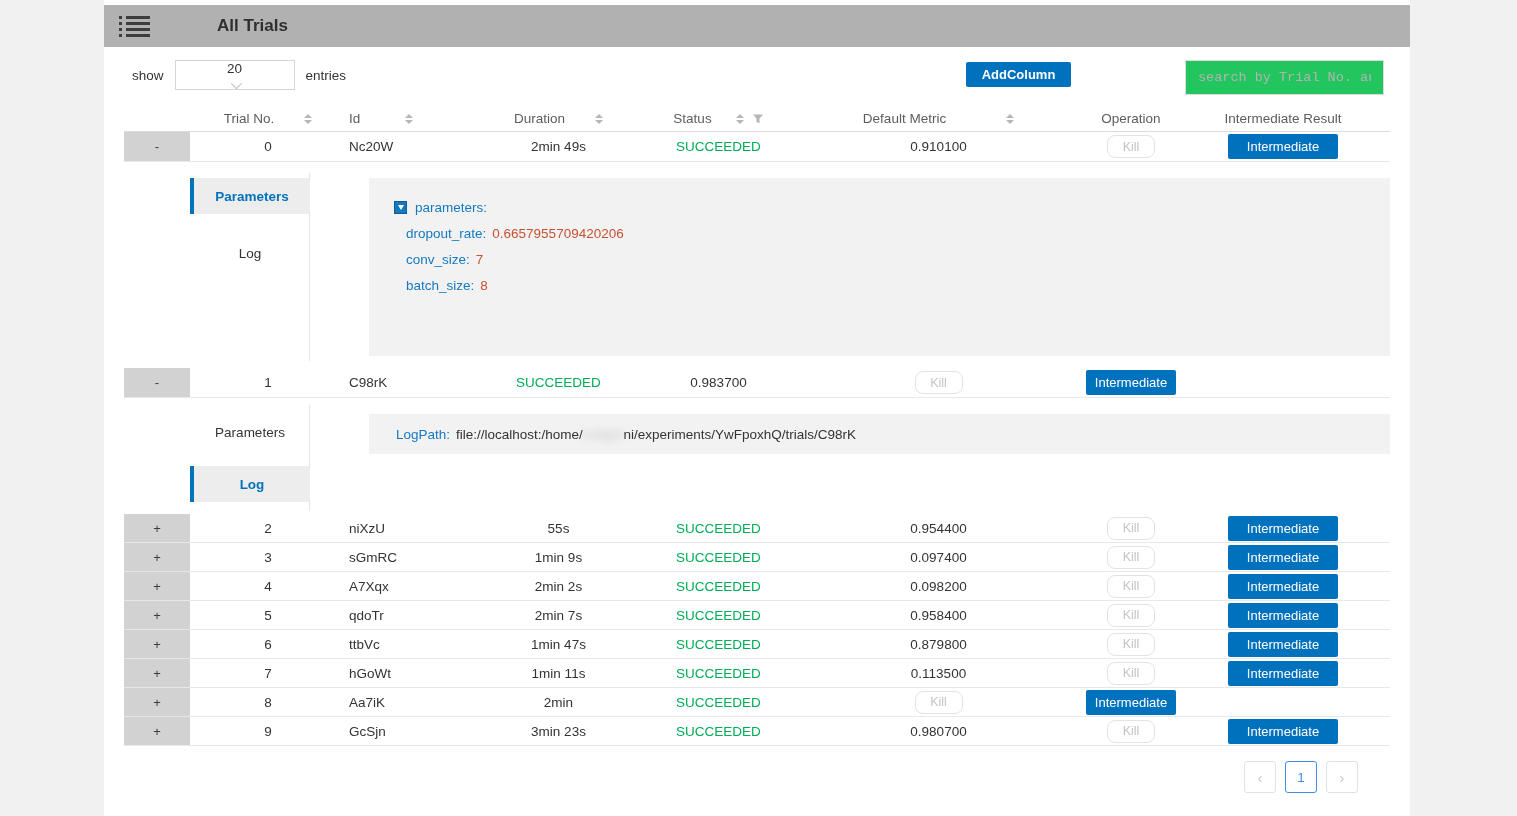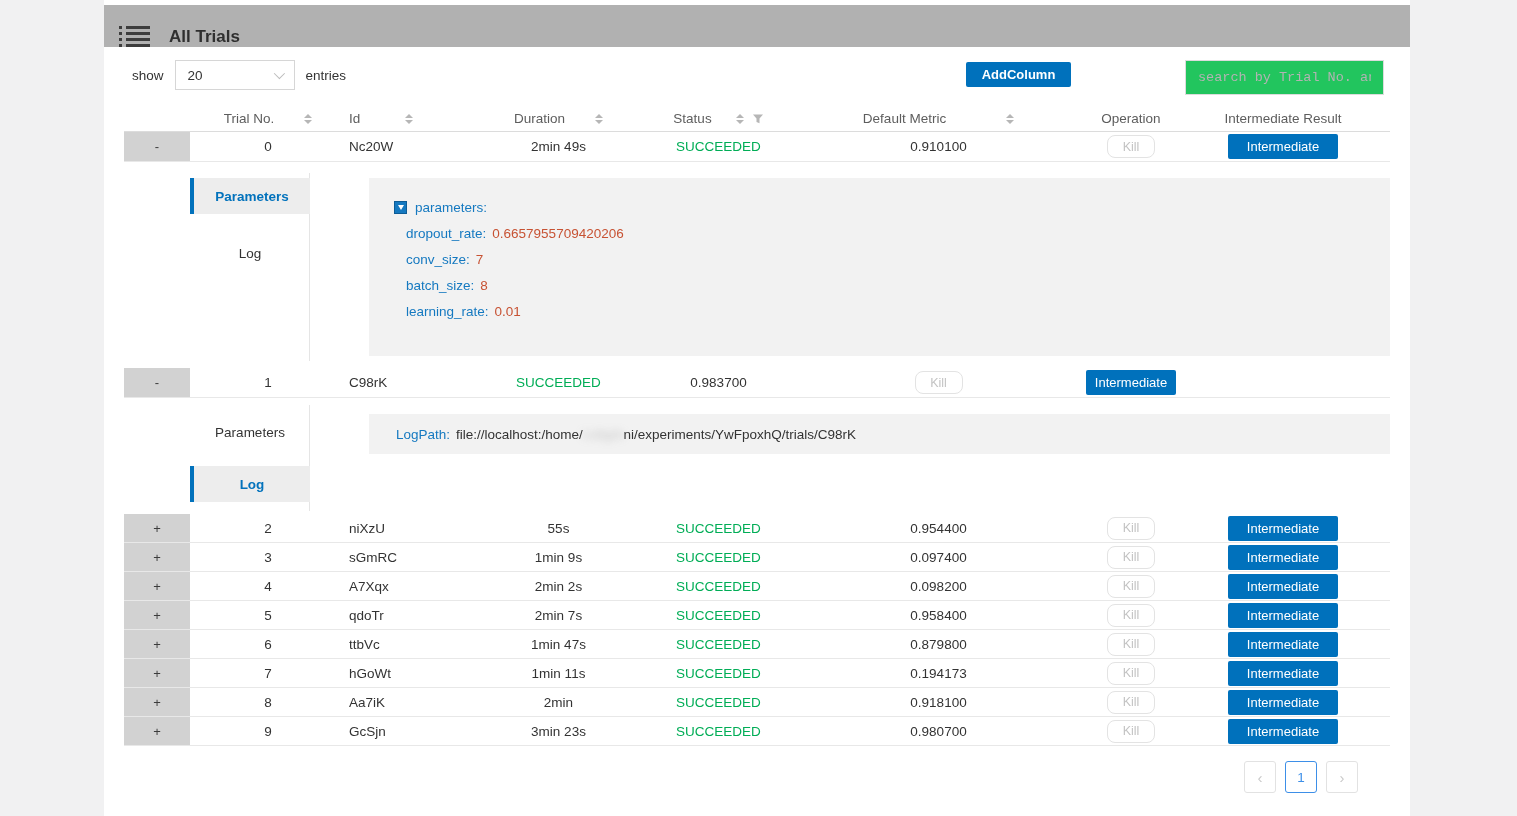--- a/index.html
+++ b/index.html
@@ -6,31 +6,31 @@
   html,body { width:1517px; height:816px; }
   body {
     background:#f1f1f2;
     font-family:"Liberation Sans","DejaVu Sans",sans-serif;
     color:#333; overflow:hidden; position:relative;
   }
   .card { position:absolute; left:104px; top:0; width:1306px; height:816px; background:#fff; }
 
   
   .titlebar { position:absolute; top:5px; left:0; right:0; height:42px; background:#b1b1b1;
-              display:flex; align-items:flex-end; padding-left:15px; }
+              display:flex; align-items:center; padding-left:15px;gap:48px; }
   .list-icon { display:flex; flex-direction:column; gap:3px; }
   .list-icon .row { display:flex; align-items:center; gap:4px; }
   .list-icon .dot { width:3px; height:3px; background:#3d3d3d; }
   .list-icon .bar { width:24px; height:3px; background:#3d3d3d; }
   .page-title { margin-left:19px; font-size:17px; font-weight:bold; color:#2f2f2f; }
 
   
   .show-group { position:absolute; top:60px; left:28px; height:30px; display:flex; align-items:center; gap:11px; font-size:13.5px; }
   .select { width:120px; height:30px; border:1px solid #d6d6d6; background:#fff; display:flex;
-            align-items:center; justify-content:space-between; padding:0 12px; cursor:pointer; }
+            align-items:center; justify-content:space-between; padding:0 12px; cursor:pointer;flex-direction:column; }
   .chev { width:8px; height:8px; border-right:1.5px solid #bcbcbc; border-bottom:1.5px solid #bcbcbc;
           transform:rotate(45deg) translateY(-2px); }
   .addcol-btn { position:absolute; top:62px; left:862px; width:105px; height:25px; background:#0071bc;
                 color:#fff; border:none; font-size:13px; font-family:inherit; border-radius:2px; cursor:pointer;font-weight:bold; }
   .search-box { position:absolute; top:60px; left:1081px; width:199px; height:35px; border:1px solid #dcdcdc;
                 background:#22c55e; font-size:13.5px; font-family:Liberation Mono, monospace; padding:0 12px; color:#333; }
   .search-box::placeholder { color:#b3b3b3; }
 
   
   .table { position:absolute; left:20px; top:106px; width:1266px; }
@@ -206,23 +206,20 @@
           </div>
           <div class="jline">
             <span class="jkey">dropout_rate:</span><span class="jval">0.6657955709420206</span>
           </div>
           <div class="jline">
             <span class="jkey">conv_size:</span><span class="jval">7</span>
           </div>
           <div class="jline">
             <span class="jkey">batch_size:</span><span class="jval">8</span>
           </div>
-          <div class="jline">
-            <span class="jkey">learning_rate:</span><span class="jval">0.01</span>
-          </div>
         </div>
       </div>
     </div>
 
     <div class="grid trow trow-tall row-gap">
       <div class="cell exp">-</div>
       <div class="cell">1</div>
       <div class="cell c-id">C98rK</div>
       <div class="cell succeeded">SUCCEEDED</div>
       <div class="cell">0.983700</div>
@@ -321,36 +318,35 @@
           <button class="int-btn">Intermediate</button>
         </div>
     </div>
 
     <div class="grid trow">
       <div class="cell exp">+</div>
       <div class="cell">7</div>
       <div class="cell c-id">hGoWt</div>
       <div class="cell">1min 11s</div>
       <div class="cell succeeded">SUCCEEDED</div>
-      <div class="cell">0.194173</div>
+      <div class="cell">0.113500</div>
       <div class="cell">
           <button class="kill-btn">Kill</button>
         </div>
       <div class="cell">
           <button class="int-btn">Intermediate</button>
         </div>
     </div>
 
     <div class="grid trow">
       <div class="cell exp">+</div>
       <div class="cell">8</div>
       <div class="cell c-id">Aa7iK</div>
       <div class="cell">2min</div>
       <div class="cell succeeded">SUCCEEDED</div>
-      <div class="cell">0.918100</div>
       <div class="cell">
           <button class="kill-btn">Kill</button>
         </div>
       <div class="cell">
           <button class="int-btn">Intermediate</button>
         </div>
     </div>
 
     <div class="grid trow">
       <div class="cell exp">+</div>

